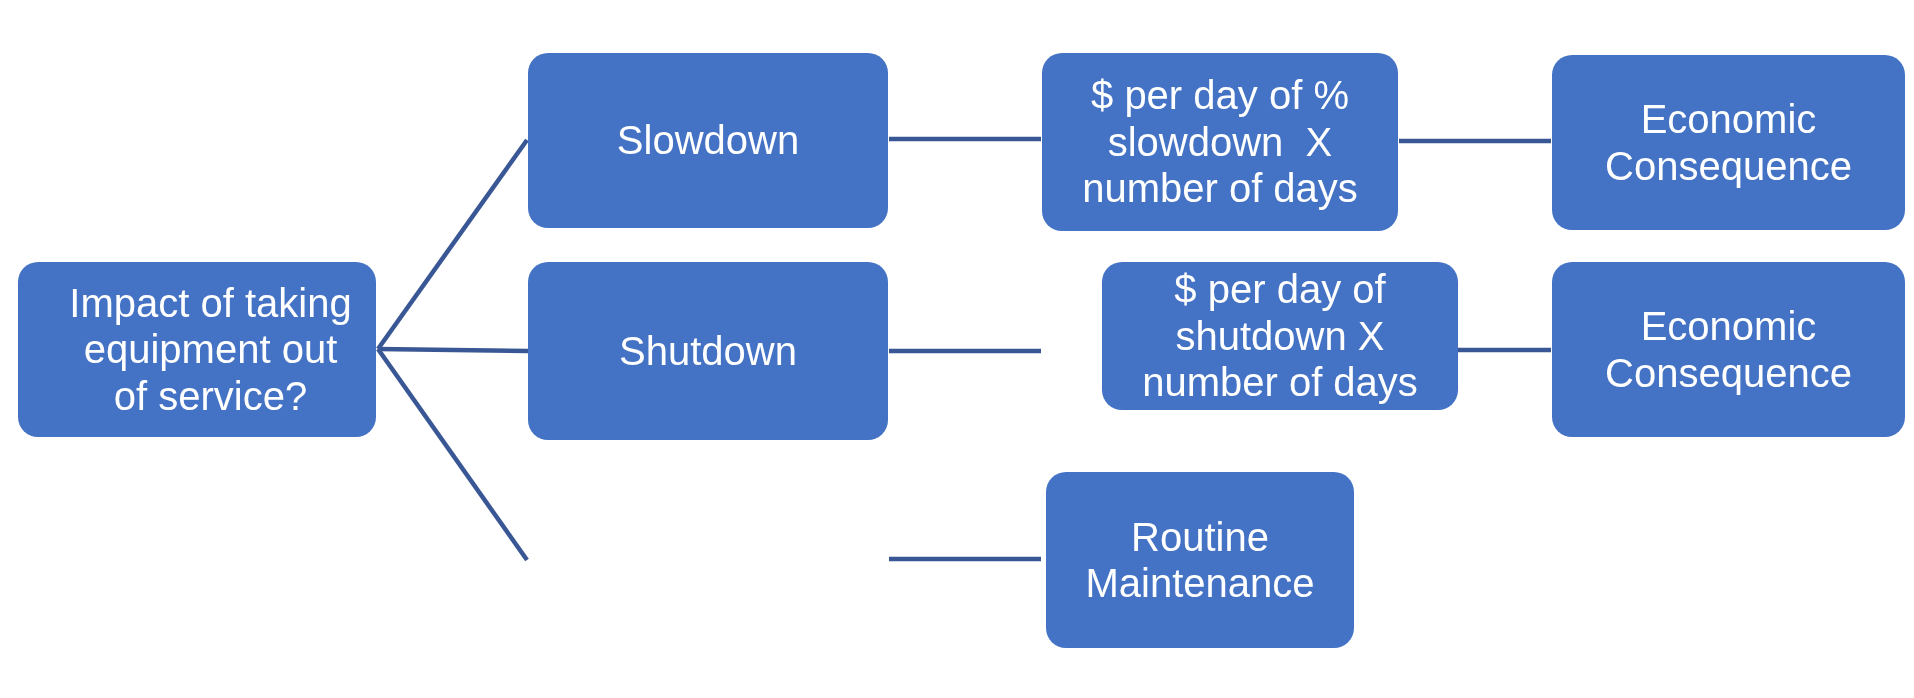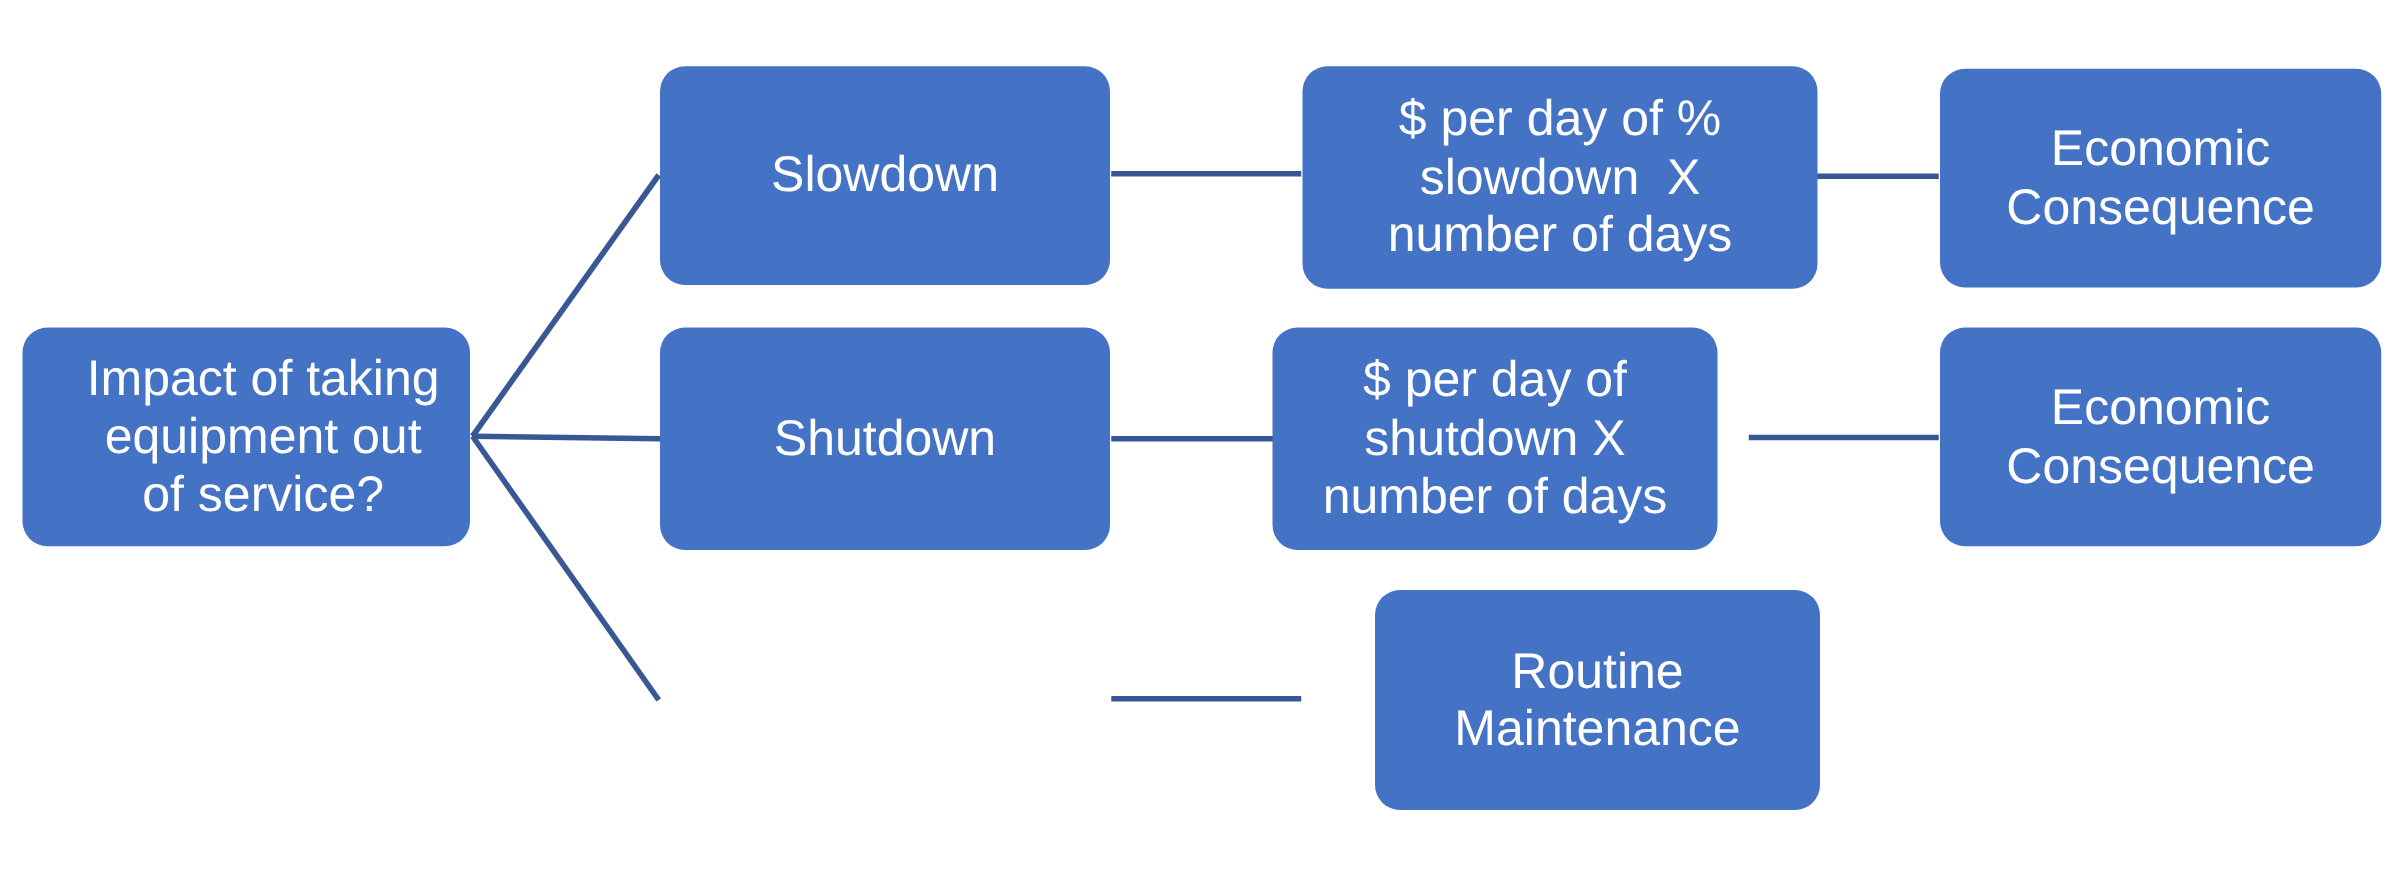--- a/index.html
+++ b/index.html
@@ -68,33 +68,33 @@
 
   <div class="node" style="left:528px; top:53px; width:360px; height:175px;">
     <span class="node-label">Slowdown</span>
   </div>
 
   <div class="node" style="left:528px; top:262px; width:360px; height:178px;">
     <span class="node-label">Shutdown</span>
   </div>
 
 
-  <div class="node" style="left:1042px; top:53px; width:412px; height:178px;">
+  <div class="node" style="left:1042px; top:53px; width:356px; height:178px;">
     <span class="node-label">$ per day of %
 slowdown  X
 number of days</span>
   </div>
 
-  <div class="node" style="left:1018px; top:262px; width:356px; height:178px;">
+  <div class="node" style="left:1102px; top:262px; width:356px; height:148px;">
     <span class="node-label">$ per day of
 shutdown X
 number of days</span>
   </div>
 
-  <div class="node" style="left:1100px; top:472px; width:356px; height:176px;">
+  <div class="node" style="left:1046px; top:472px; width:308px; height:176px;">
     <span class="node-label">Routine
 Maintenance</span>
   </div>
 
   <div class="node" style="left:1552px; top:55px; width:353px; height:175px;">
     <span class="node-label">Economic
 Consequence</span>
   </div>
 
   <div class="node" style="left:1552px; top:262px; width:353px; height:175px;">

